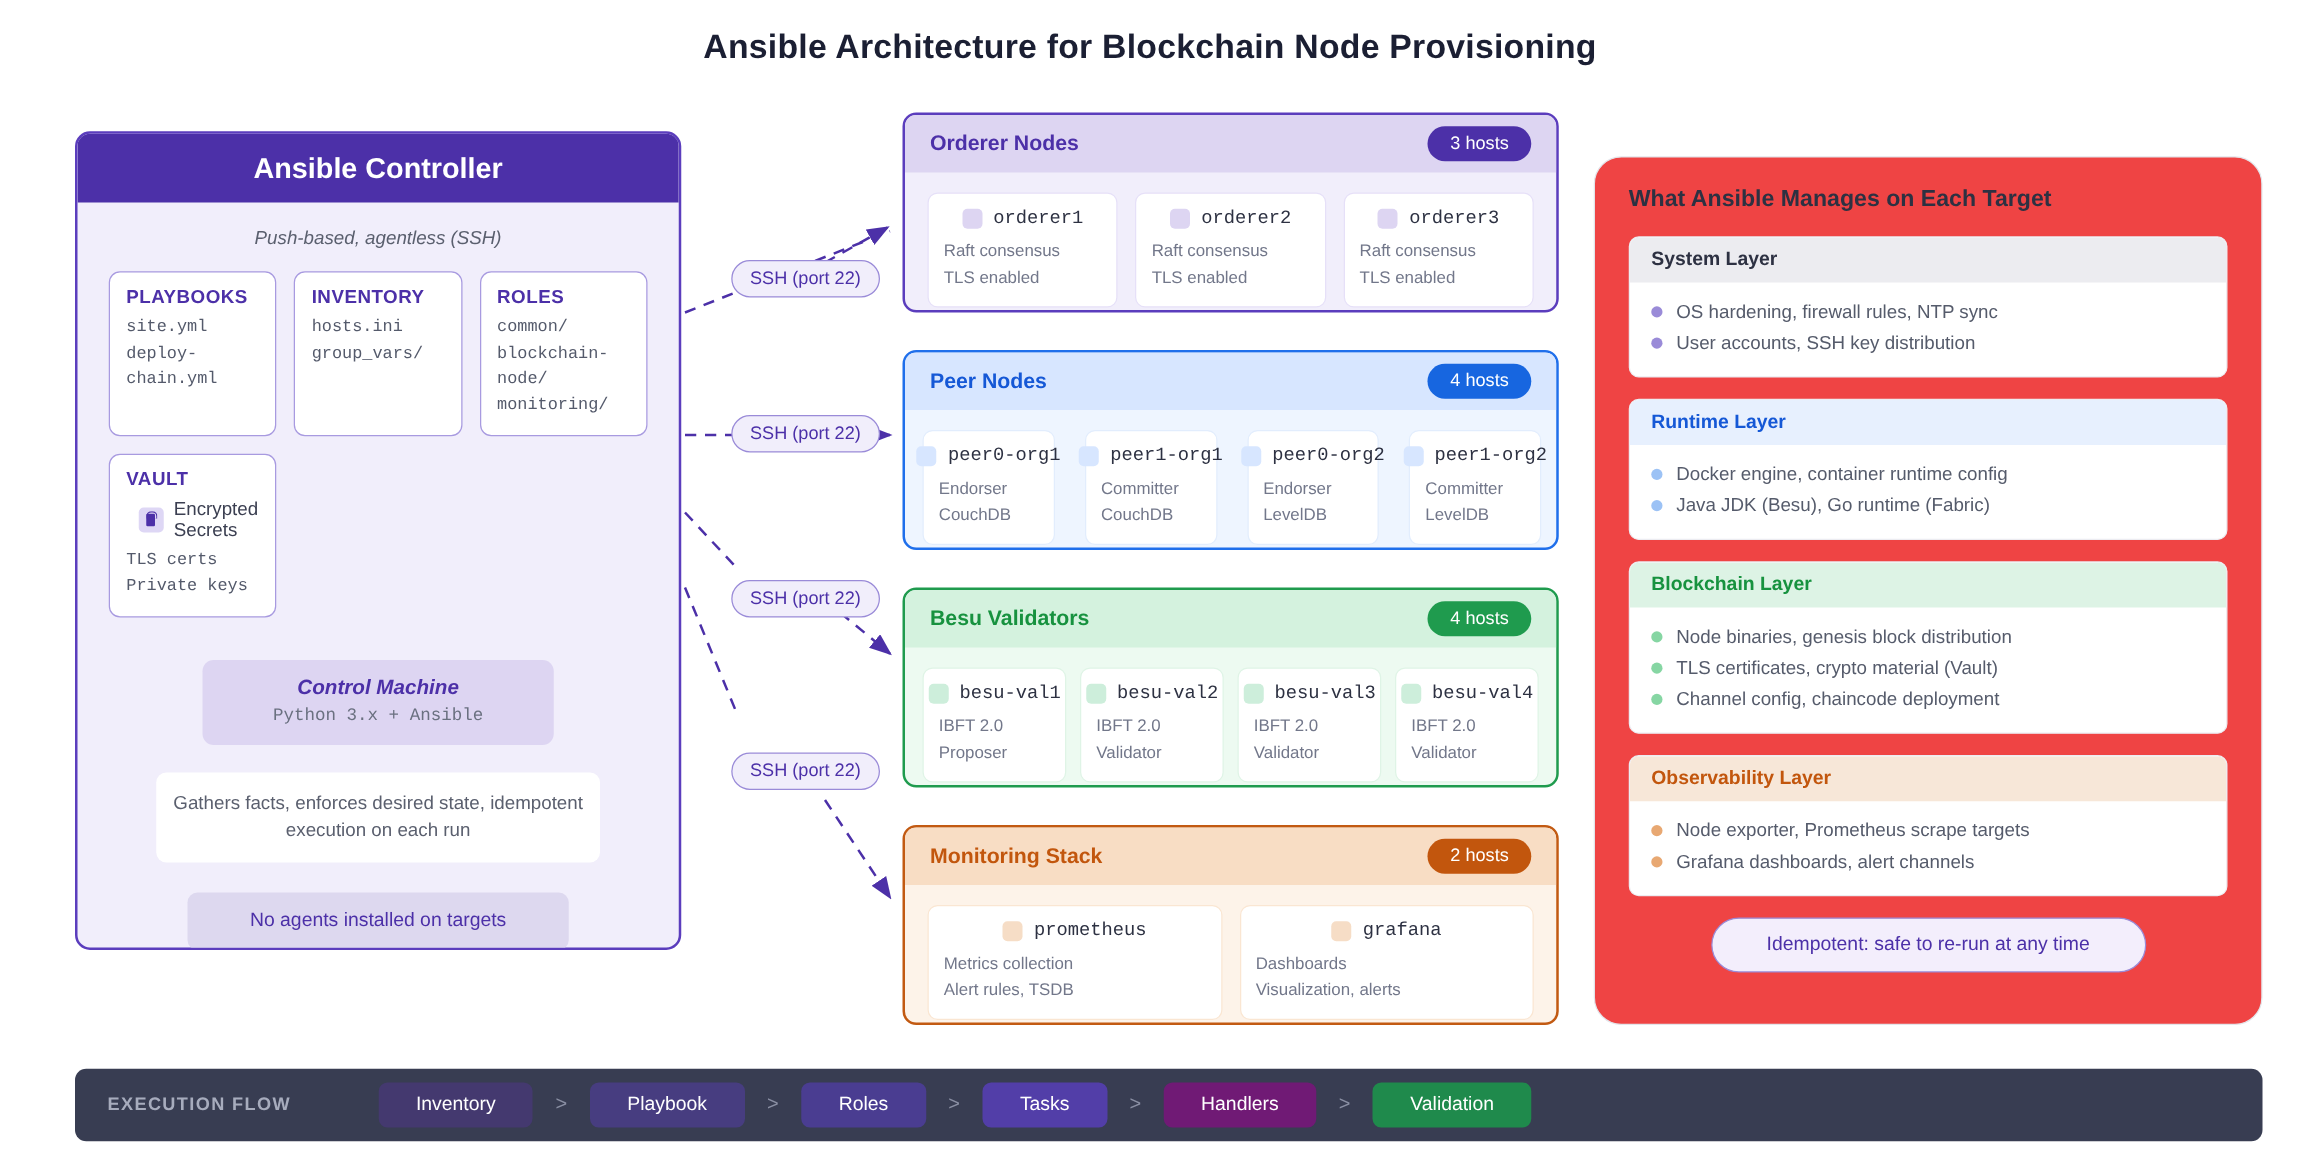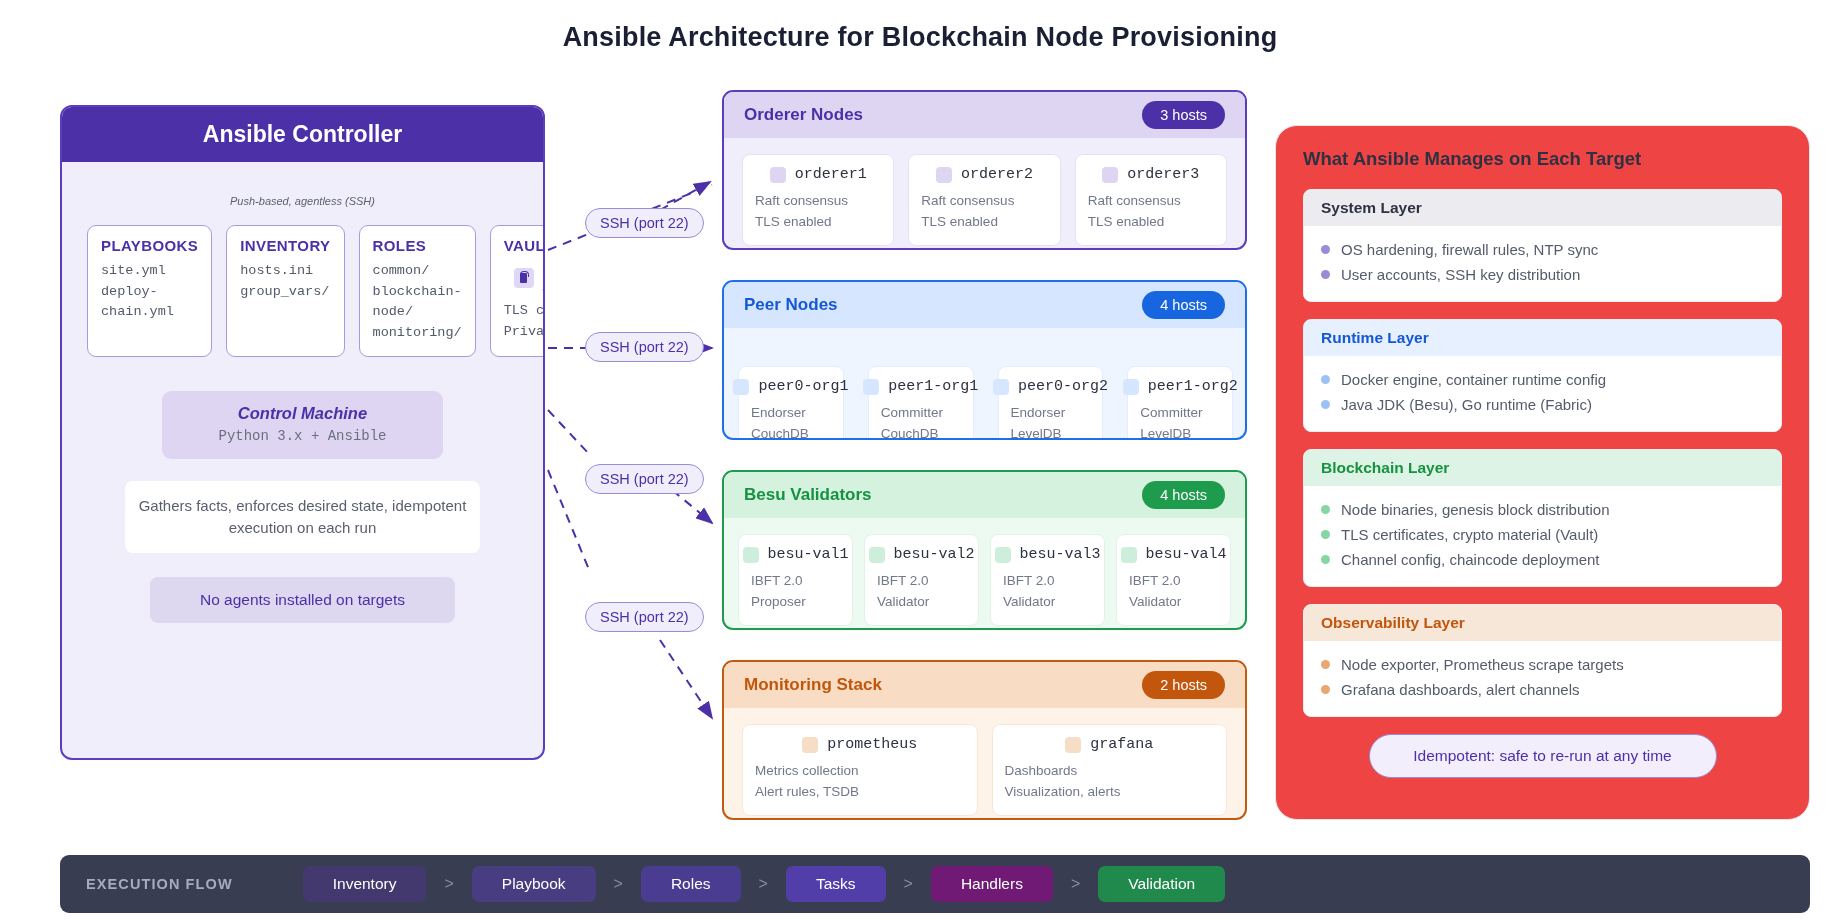--- a/index.html
+++ b/index.html
@@ -37,26 +37,26 @@
     height: 55px;
     background: #4c30a8;
     color: #ffffff;
     display: flex; align-items: center; justify-content: center;
     font-size: 23px; font-weight: bold;
   }
   .controller-sub {
     text-align: center;
     font-style: italic;
     color: #5a5f6e;
-    font-size: 11px;
-    margin-top: 33px;
+    font-size: 15px;
+    margin-top: 20px;
   }
   .card-grid {
     display: grid;
-    grid-template-columns: 1fr 1fr 1fr 1fr;
+    grid-template-columns: 1fr 1fr 1fr;
     gap: 14px;
     padding: 18px 25px 0 25px;
   }
   .mini-card {
     background: #ffffff;
     border: 1.5px solid #a89ae0;
     border-radius: 9px;
     padding: 11px 13px 13px 13px;
     min-height: 78px;
   }
@@ -409,21 +409,21 @@
       <div class="node-line">TLS enabled</div>
     </div>
   </div>
 </div>
 
 <div class="group g-peer" style="left:722px; top:280px; width:525px; height:160px;">
   <div class="group-header">
     <span class="group-title">Peer Nodes</span>
     <span class="host-badge">4 hosts</span>
   </div>
-  <div class="group-body" style="gap:24px; padding:16px 12px 20px 14px;margin-top:22px;">
+  <div class="group-body" style="gap:24px; padding:16px 12px 20px 14px;">
     <div class="node-card">
       <div class="node-head">
         <span class="node-dot"></span>
         <span class="node-name">peer0-org1</span>
       </div>
       <div class="node-line">Endorser</div>
       <div class="node-line">CouchDB</div>
     </div>
     <div class="node-card">
       <div class="node-head">

